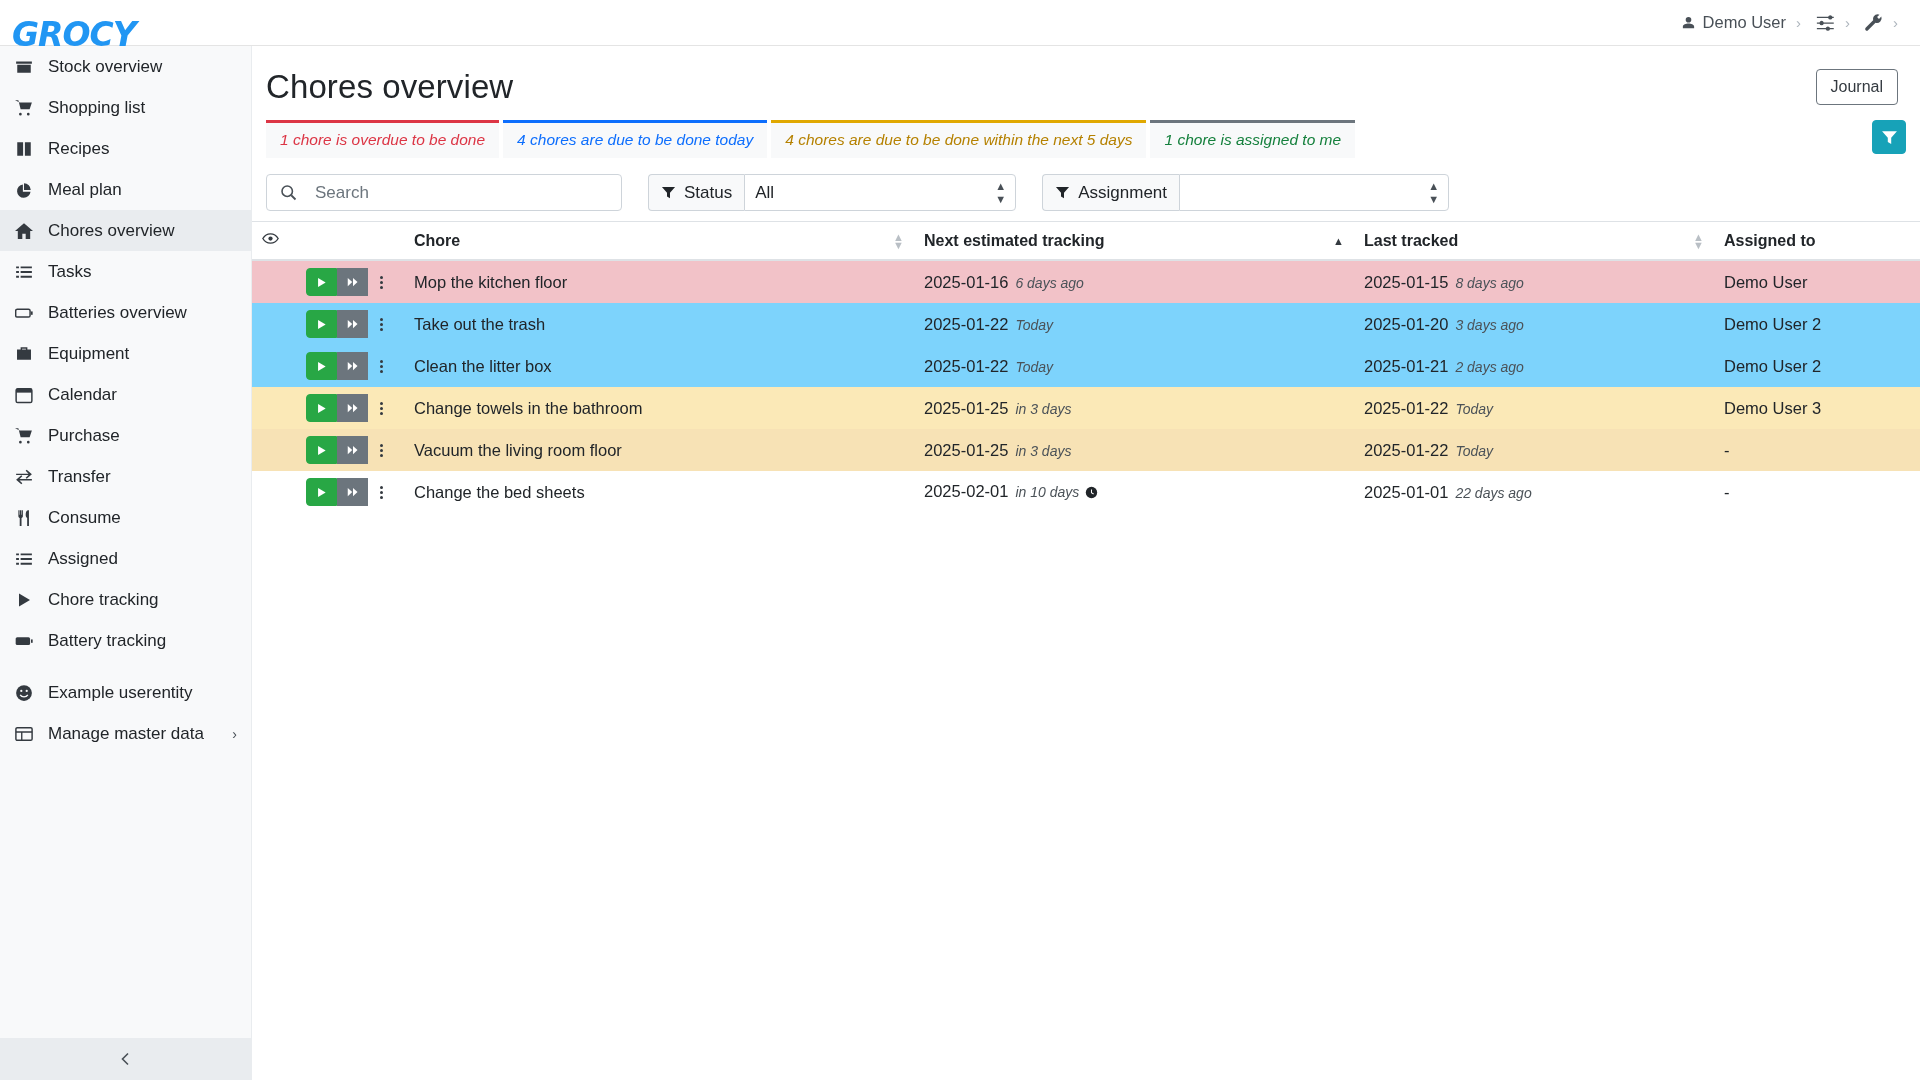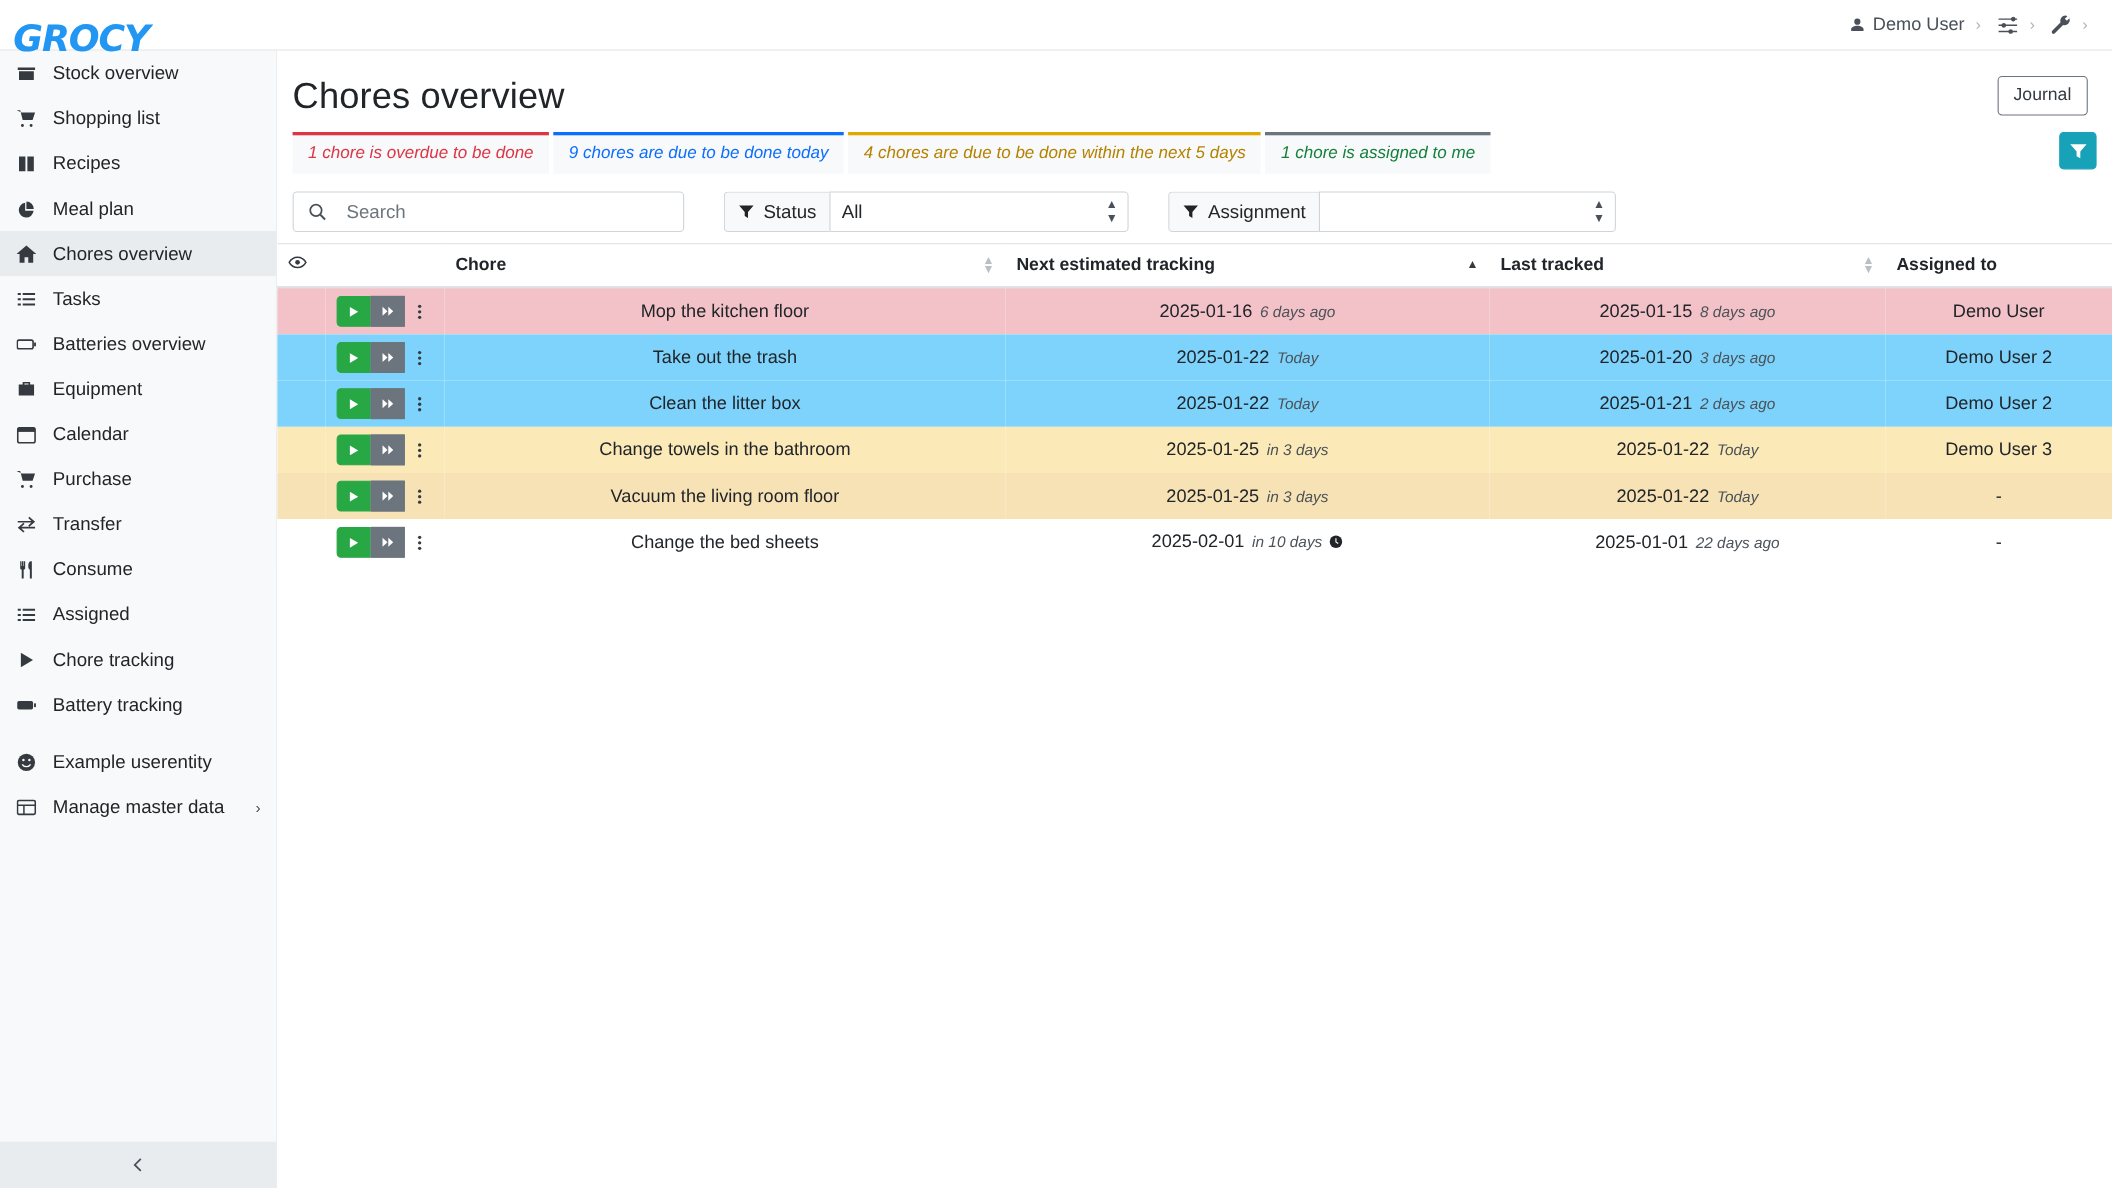--- a/index.html
+++ b/index.html
@@ -170,21 +170,21 @@
     color: #fff;
     cursor: pointer;
     margin-top: 0px;
   }
 
   
   .filter-bar {
     display: flex;
     align-items: center;
     padding: 16px 14px 10px 14px;
-    gap: 36px;
+    gap: 26px;
   }
   .search-group {
     display: flex;
     align-items: center;
     width: 356px;
     height: 37px;
     border: 1px solid #ced4da;
     border-radius: 4px;
     background: #fff;
     overflow: hidden;
@@ -266,21 +266,20 @@
     color: #b9bfc5; font-size: 11px; line-height: 8px;
   }
   .sort-ic.active { color: #343a40; }
   .sort-ic span { display: block; }
 
   table.chores tbody td {
     padding: 7px 10px;
     vertical-align: middle;
     border: 0;
     color: #212529;
-    text-align: center;
   }
   tr.r-overdue td { background: #f2c2c8; }
   tr.r-today td { background: #7dd3fc; }
   tr.r-soon td { background: #fbe9b7; }
   tr.r-soon2 td { background: #f7e2b5; }
   tr.r-plain td { background: #ffffff; }
 
   td.cell-eye { padding-left: 14px; }
   .btn-group { display: inline-flex; align-items: stretch; }
   .btn-sq {
@@ -515,21 +514,21 @@
 
     <main class="main">
 
       <div class="page-head">
         <h1 class="page-title">Chores overview</h1>
         <button class="journal-btn">Journal</button>
       </div>
 
       <div class="summary-row">
         <div class="sum-card sum-red">1 chore is overdue to be done</div>
-        <div class="sum-card sum-blue">9 chores are due to be done today</div>
+        <div class="sum-card sum-blue">4 chores are due to be done today</div>
         <div class="sum-card sum-yellow">4 chores are due to be done within the next 5 days</div>
         <div class="sum-card sum-grey">1 chore is assigned to me</div>
         <div class="filter-toggle">
           <svg width="17" height="17" viewBox="0 0 16 16">
             <path fill="#ffffff" d="M1 2h14l-5.4 6.2V14l-3.2-1.8V8.2z"></path>
           </svg>
         </div>
       </div>
 
       <div class="filter-bar">

